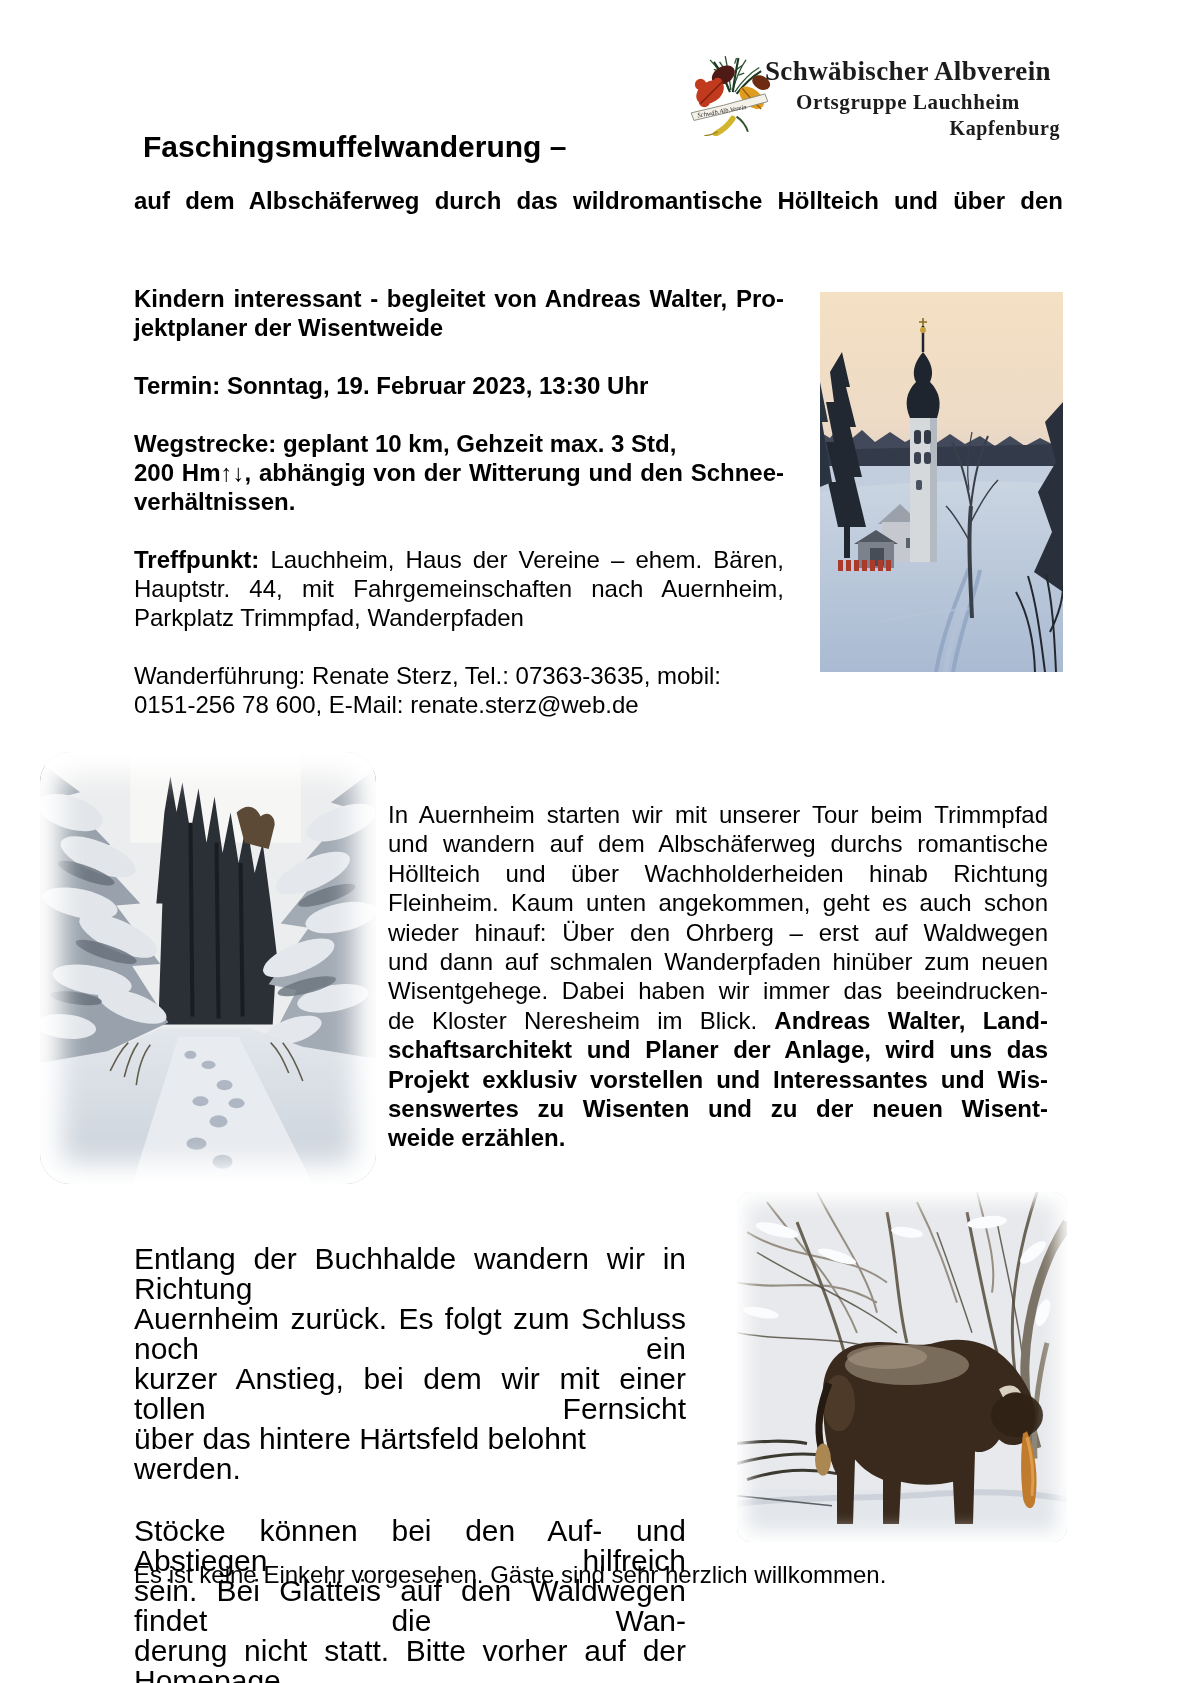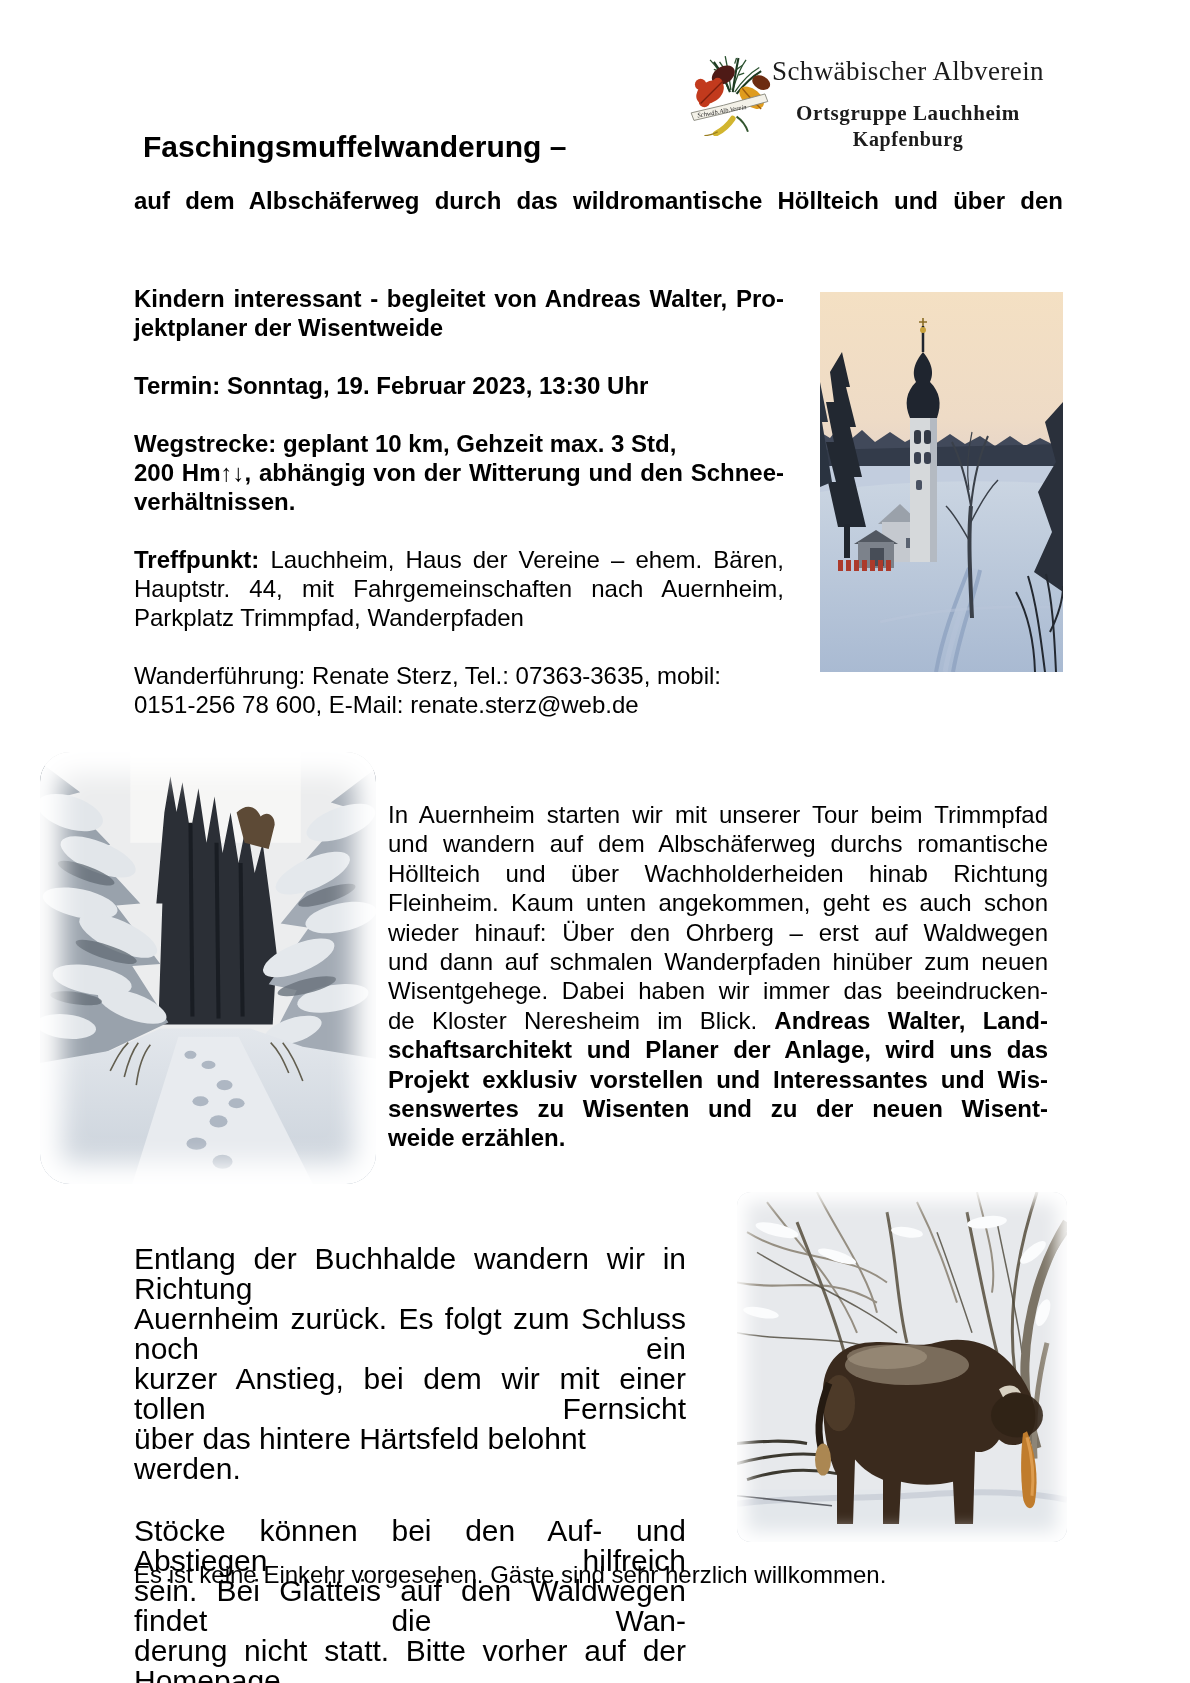--- a/index.html
+++ b/index.html
@@ -2,23 +2,23 @@
 <html lang="de"><head>
 <meta charset="utf-8">
 <style>
   html,body{margin:0;padding:0;background:#fff;}
   .page{position:relative;width:1190px;height:1683px;background:#ffffff;
         font-family:"Liberation Sans",sans-serif;color:#000;overflow:hidden;}
   .abs{position:absolute;}
   
   .org-block{left:756px;top:56px;width:304px;text-align:center;
              font-family:"Liberation Serif",serif;color:#1c1c1c;}
-  .org-line1{font-size:27px;font-weight:normal;letter-spacing:.4px;}
-  .org-line2{font-size:21px;font-weight:bold;margin-top:14px;letter-spacing:.6px;}
-  .org-line3{font-size:20px;font-weight:bold;margin-top:2px;letter-spacing:.6px;}
+  .org-line1{font-size:27px;font-weight:bold;letter-spacing:.4px;}
+  .org-line2{font-size:21px;font-weight:bold;margin-top:3px;letter-spacing:.6px;}
+  .org-line3{font-size:20px;font-weight:bold;margin-top:2px;letter-spacing:.6px;text-align:right;}
   
   .doc-title{left:134px;top:130px;font-size:30px;font-weight:bold;margin-left:9px;}
   .para{position:absolute;font-size:24px;line-height:29px;}
   .para b{font-weight:bold;}
   .tline{text-align:left;min-height:1em;}
   .tline.stretch{text-align:justify;text-align-last:justify;}
   .intro{left:134px;top:186px;width:929px;}
   .leftcol{left:134px;top:284px;width:650px;}
   .leftcol .p{margin:0 0 29px 0;}
   .tourcol{left:388px;top:800px;width:660px;line-height:29.4px;}

